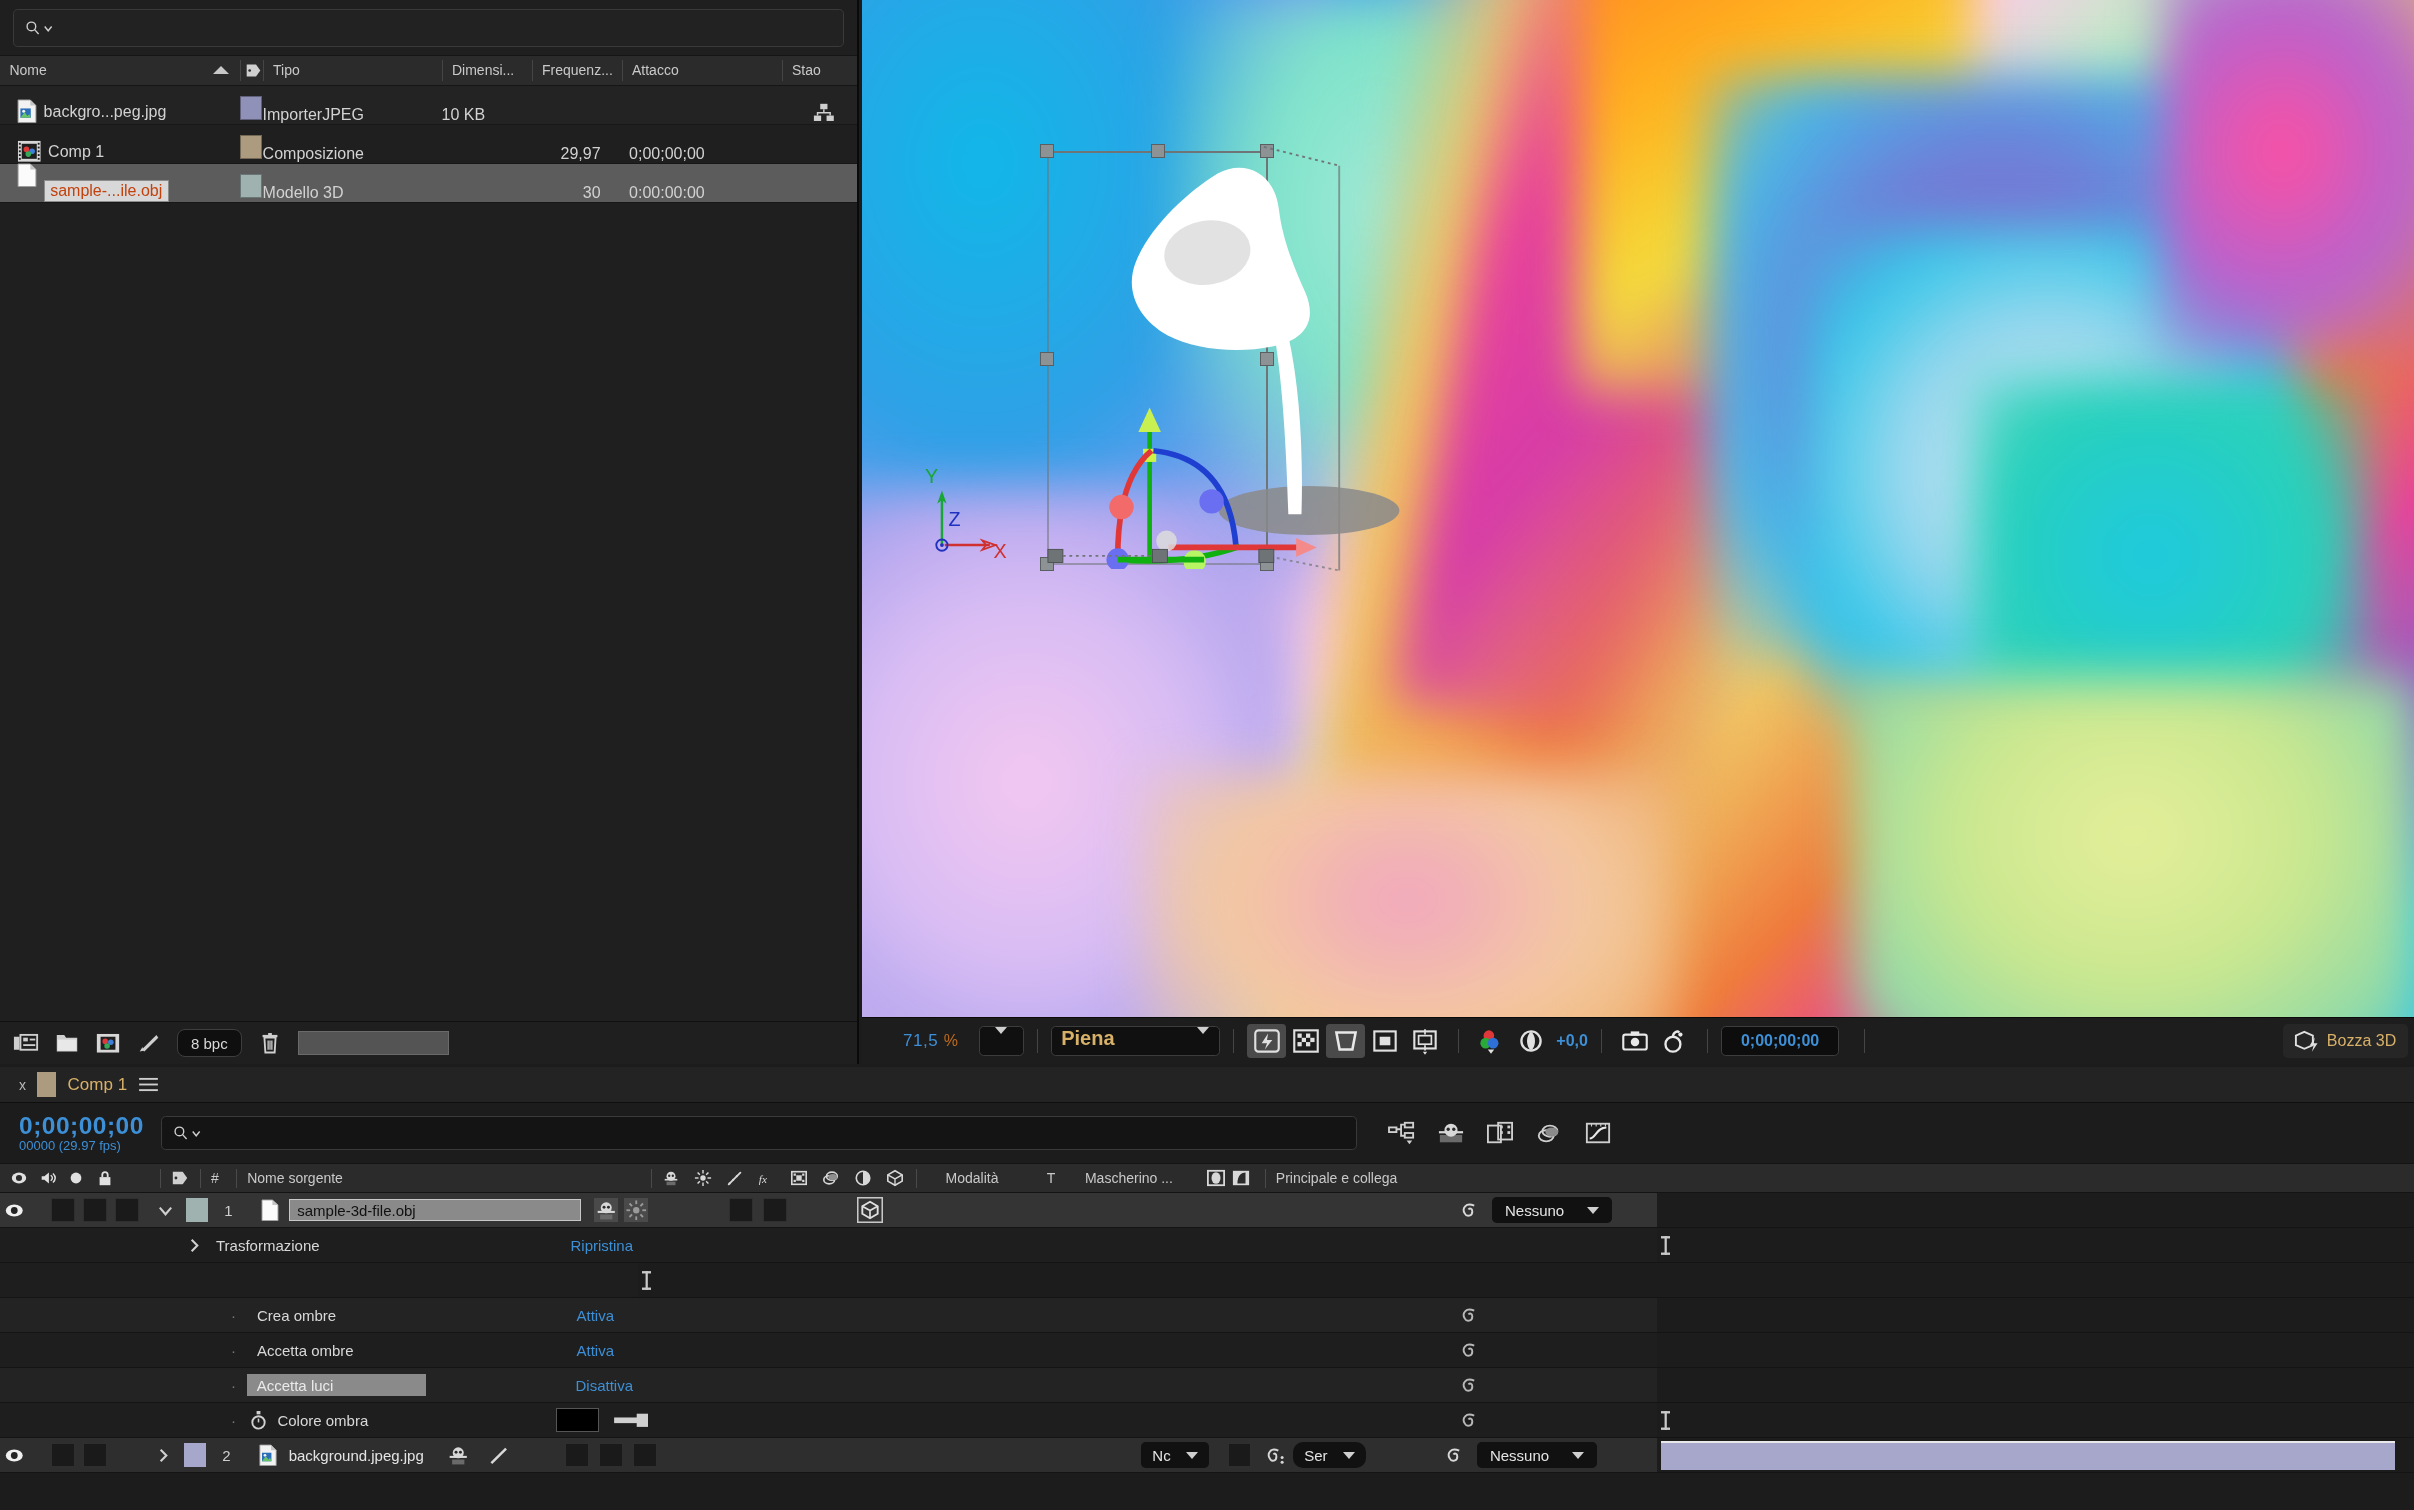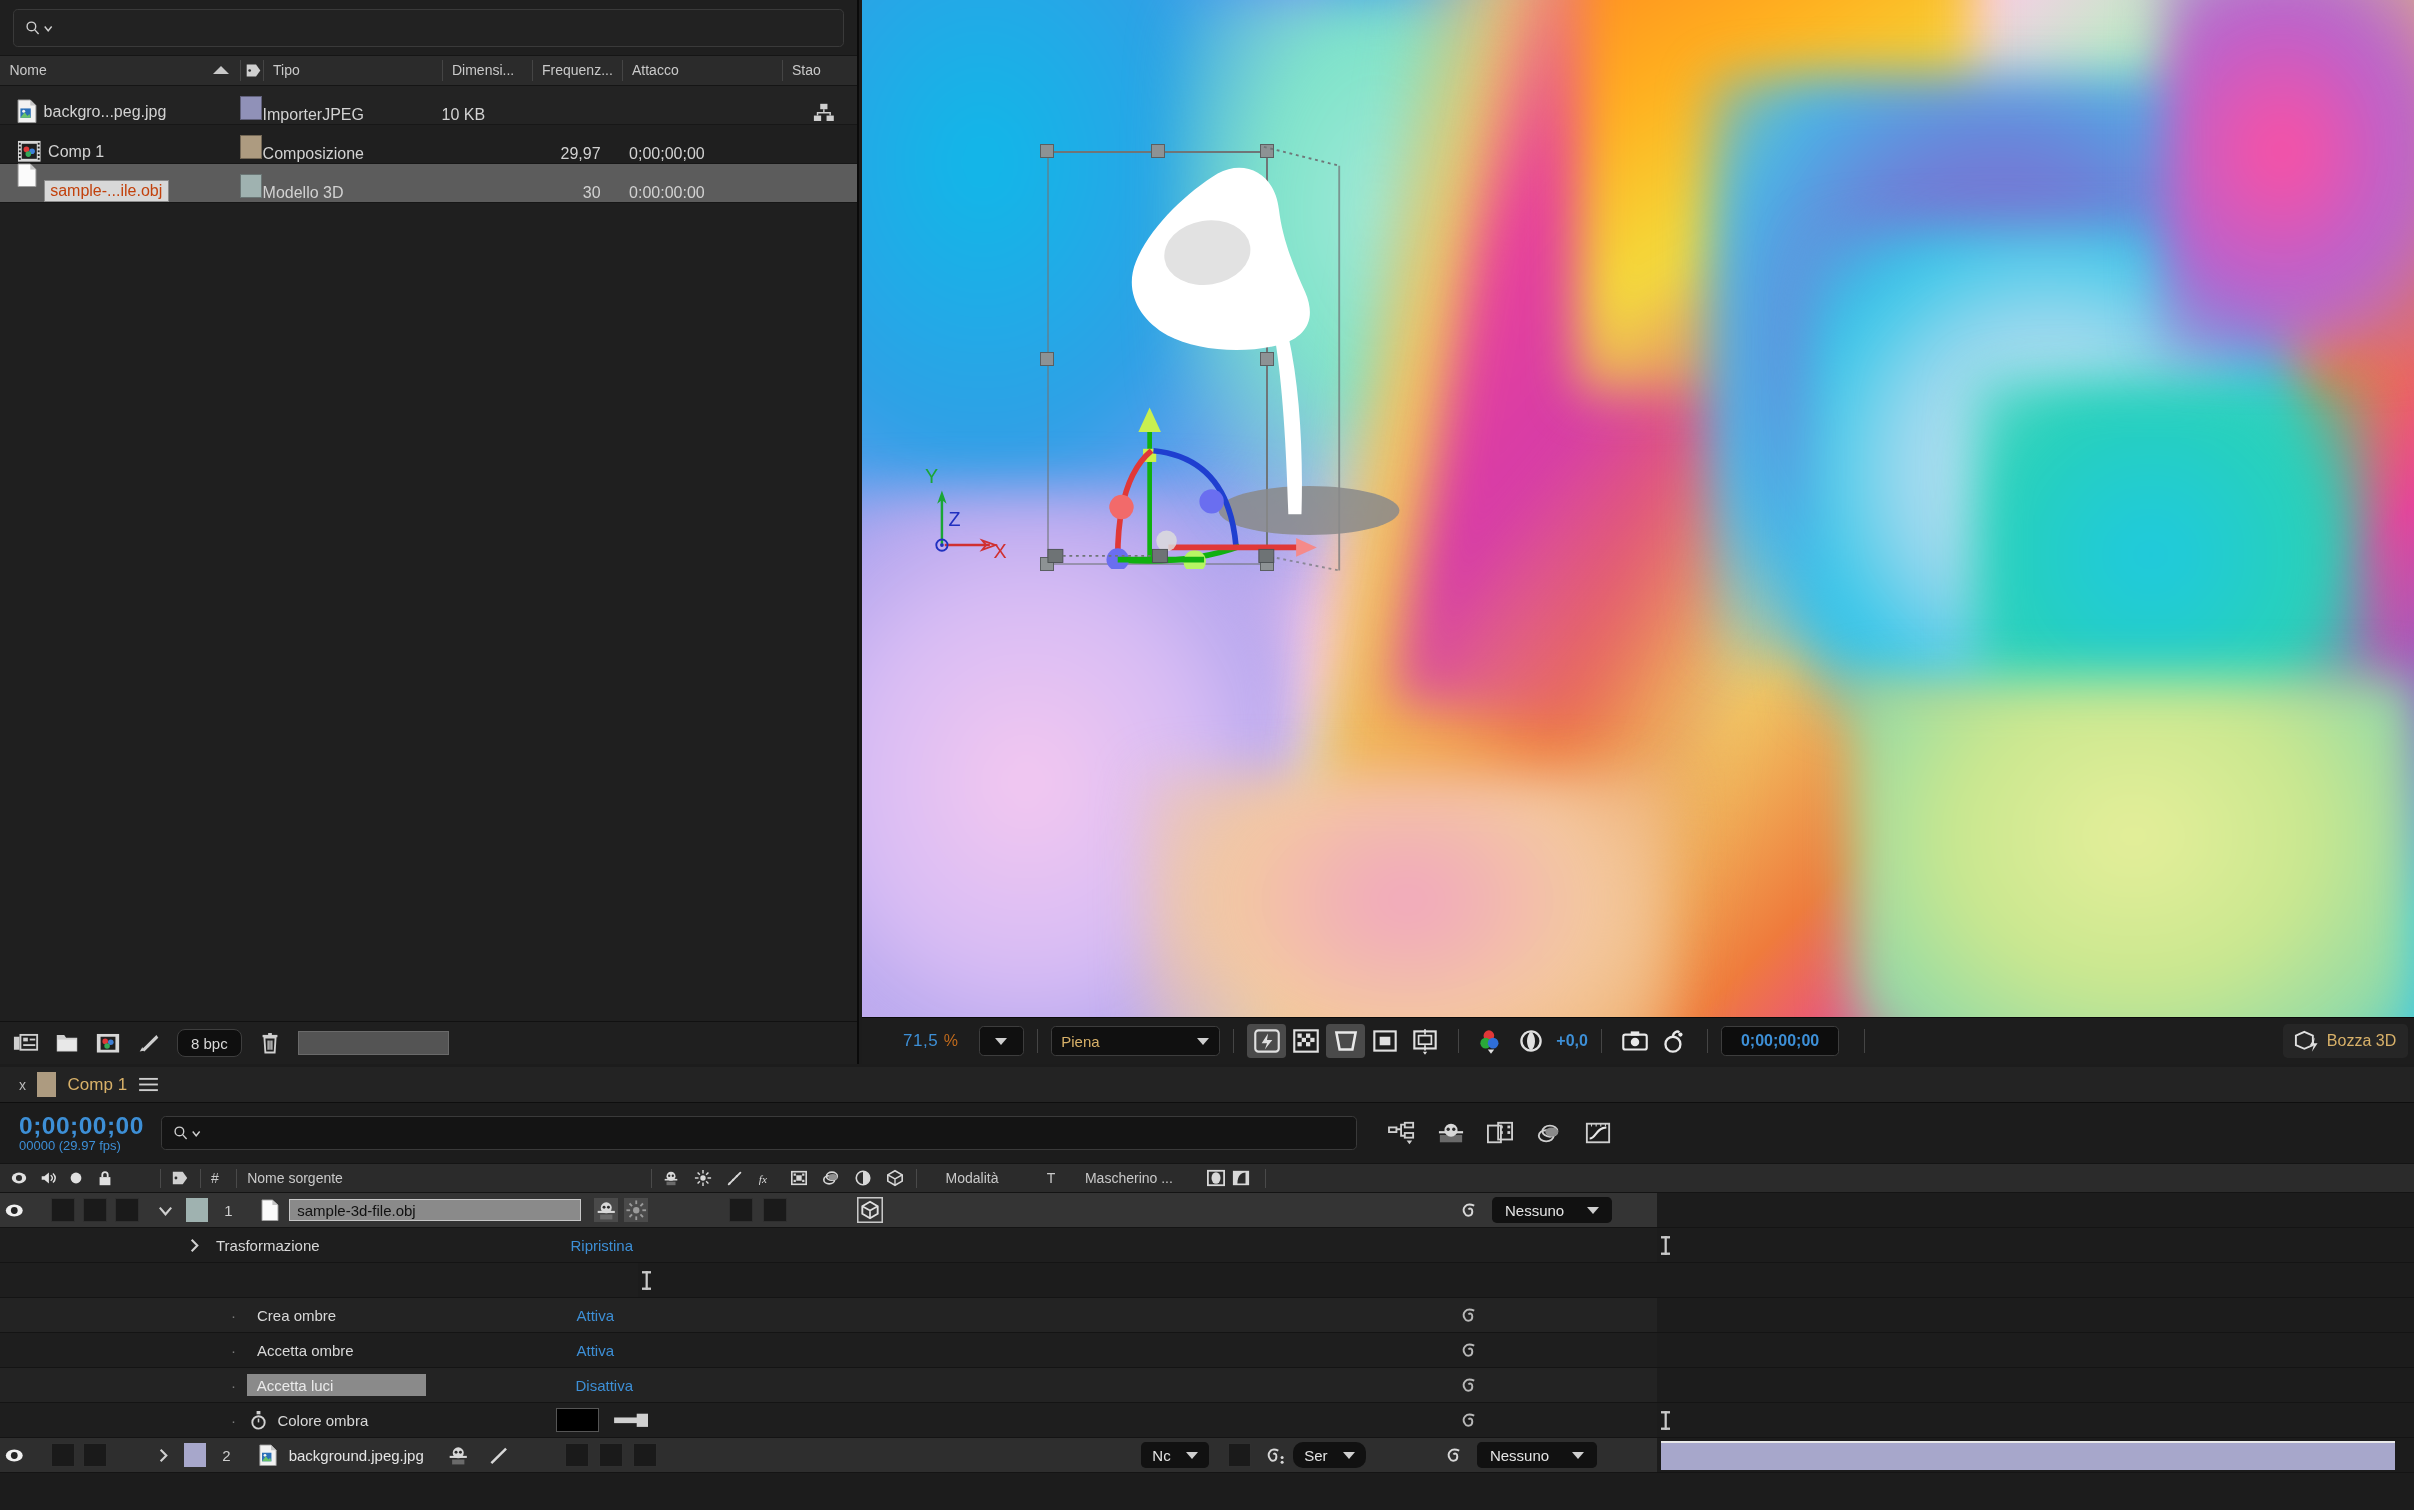--- a/index.html
+++ b/index.html
@@ -84,22 +84,22 @@
 
   .viewer-bar {
     position:absolute; left:0; bottom:0; width:1553px; height:47px;
     background:#1d1d1d; border-top:0.9px solid #0b0b0b;
     display:flex; align-items:center; gap:0px; padding-left:41px;
   }
   .vb-zoom { color:#3d8fd6; font-size:17px; font-weight:normal; letter-spacing:0.5px;}
   .vb-pct { color:#c06a1c; font-size:16px; margin-left:5.6px;}
   .vb-drop {
     background:#101010; border:0.9px solid #3d3d3d; border-radius:4.7px;
-    height:30px; display:flex; align-items:center; justify-content:space-between;
-    color:#d8b169; font-size:15px; padding:0 9.4px;
+    height:30px; display:flex; justify-content:space-between;
+    color:#d8b169; font-size:20px; padding:0 9.4px;font-weight:bold;
   }
   .vb-drop.small { width:45px; justify-content:center; }
   .vb-drop.wide { width:169px; color:#d8b169;}
   .chev { width:0;height:0;border-left:6.6px solid transparent;border-right:6.6px solid transparent;border-top:7.5px solid #cfcfcf;}
   .vsep { width:0.9px;height:24.5px;background:#454545;margin:0 13px;}
   .vbico { width:32px;height:28px;display:block;}
   .vbico-btn { padding:2.8px 3.8px;border-radius:3.8px; }
   .vbico-btn.on { background:#4a4a4a; }
   .tc-box { background:#0d0d0d;border:0.9px solid #3d3d3d;border-radius:4.7px;
     color:#3d8fd6;font-size:16px;font-weight:bold;padding:4.7px 19px;}
@@ -676,20 +676,23 @@
         <svg class="hico" viewBox="0 0 20 20">
             <rect x="1" y="2" width="18" height="16" fill="none" stroke="#d8d8d8" stroke-width="2"></rect>
             <ellipse cx="10" cy="10" rx="5" ry="6.5" fill="#d8d8d8"></ellipse>
           </svg>
         <svg class="hico" viewBox="0 0 20 20">
             <rect x="1" y="2" width="18" height="16" fill="#d8d8d8"></rect>
             <path d="M6 16 C6 7 11 4 15 4 L15 16 Z" fill="#2b2b2b"></path>
           </svg>
       </div>
       <div class="vline"></div>
+      <div class="grp" style="flex:1">
+          <span>Principale e collega</span>
+        </div>
     </div>
 
     <div class="tl-row layer">
       <div class="lcol">
         <div class="eye-cell">
           <svg width="23.5" height="19" viewBox="0 0 25 20">
               <ellipse cx="12" cy="10" rx="9" ry="6.5" fill="#f0f0f0"></ellipse>
               <circle cx="12" cy="10" r="3.6" fill="#232323"></circle>
             </svg>
         </div>

